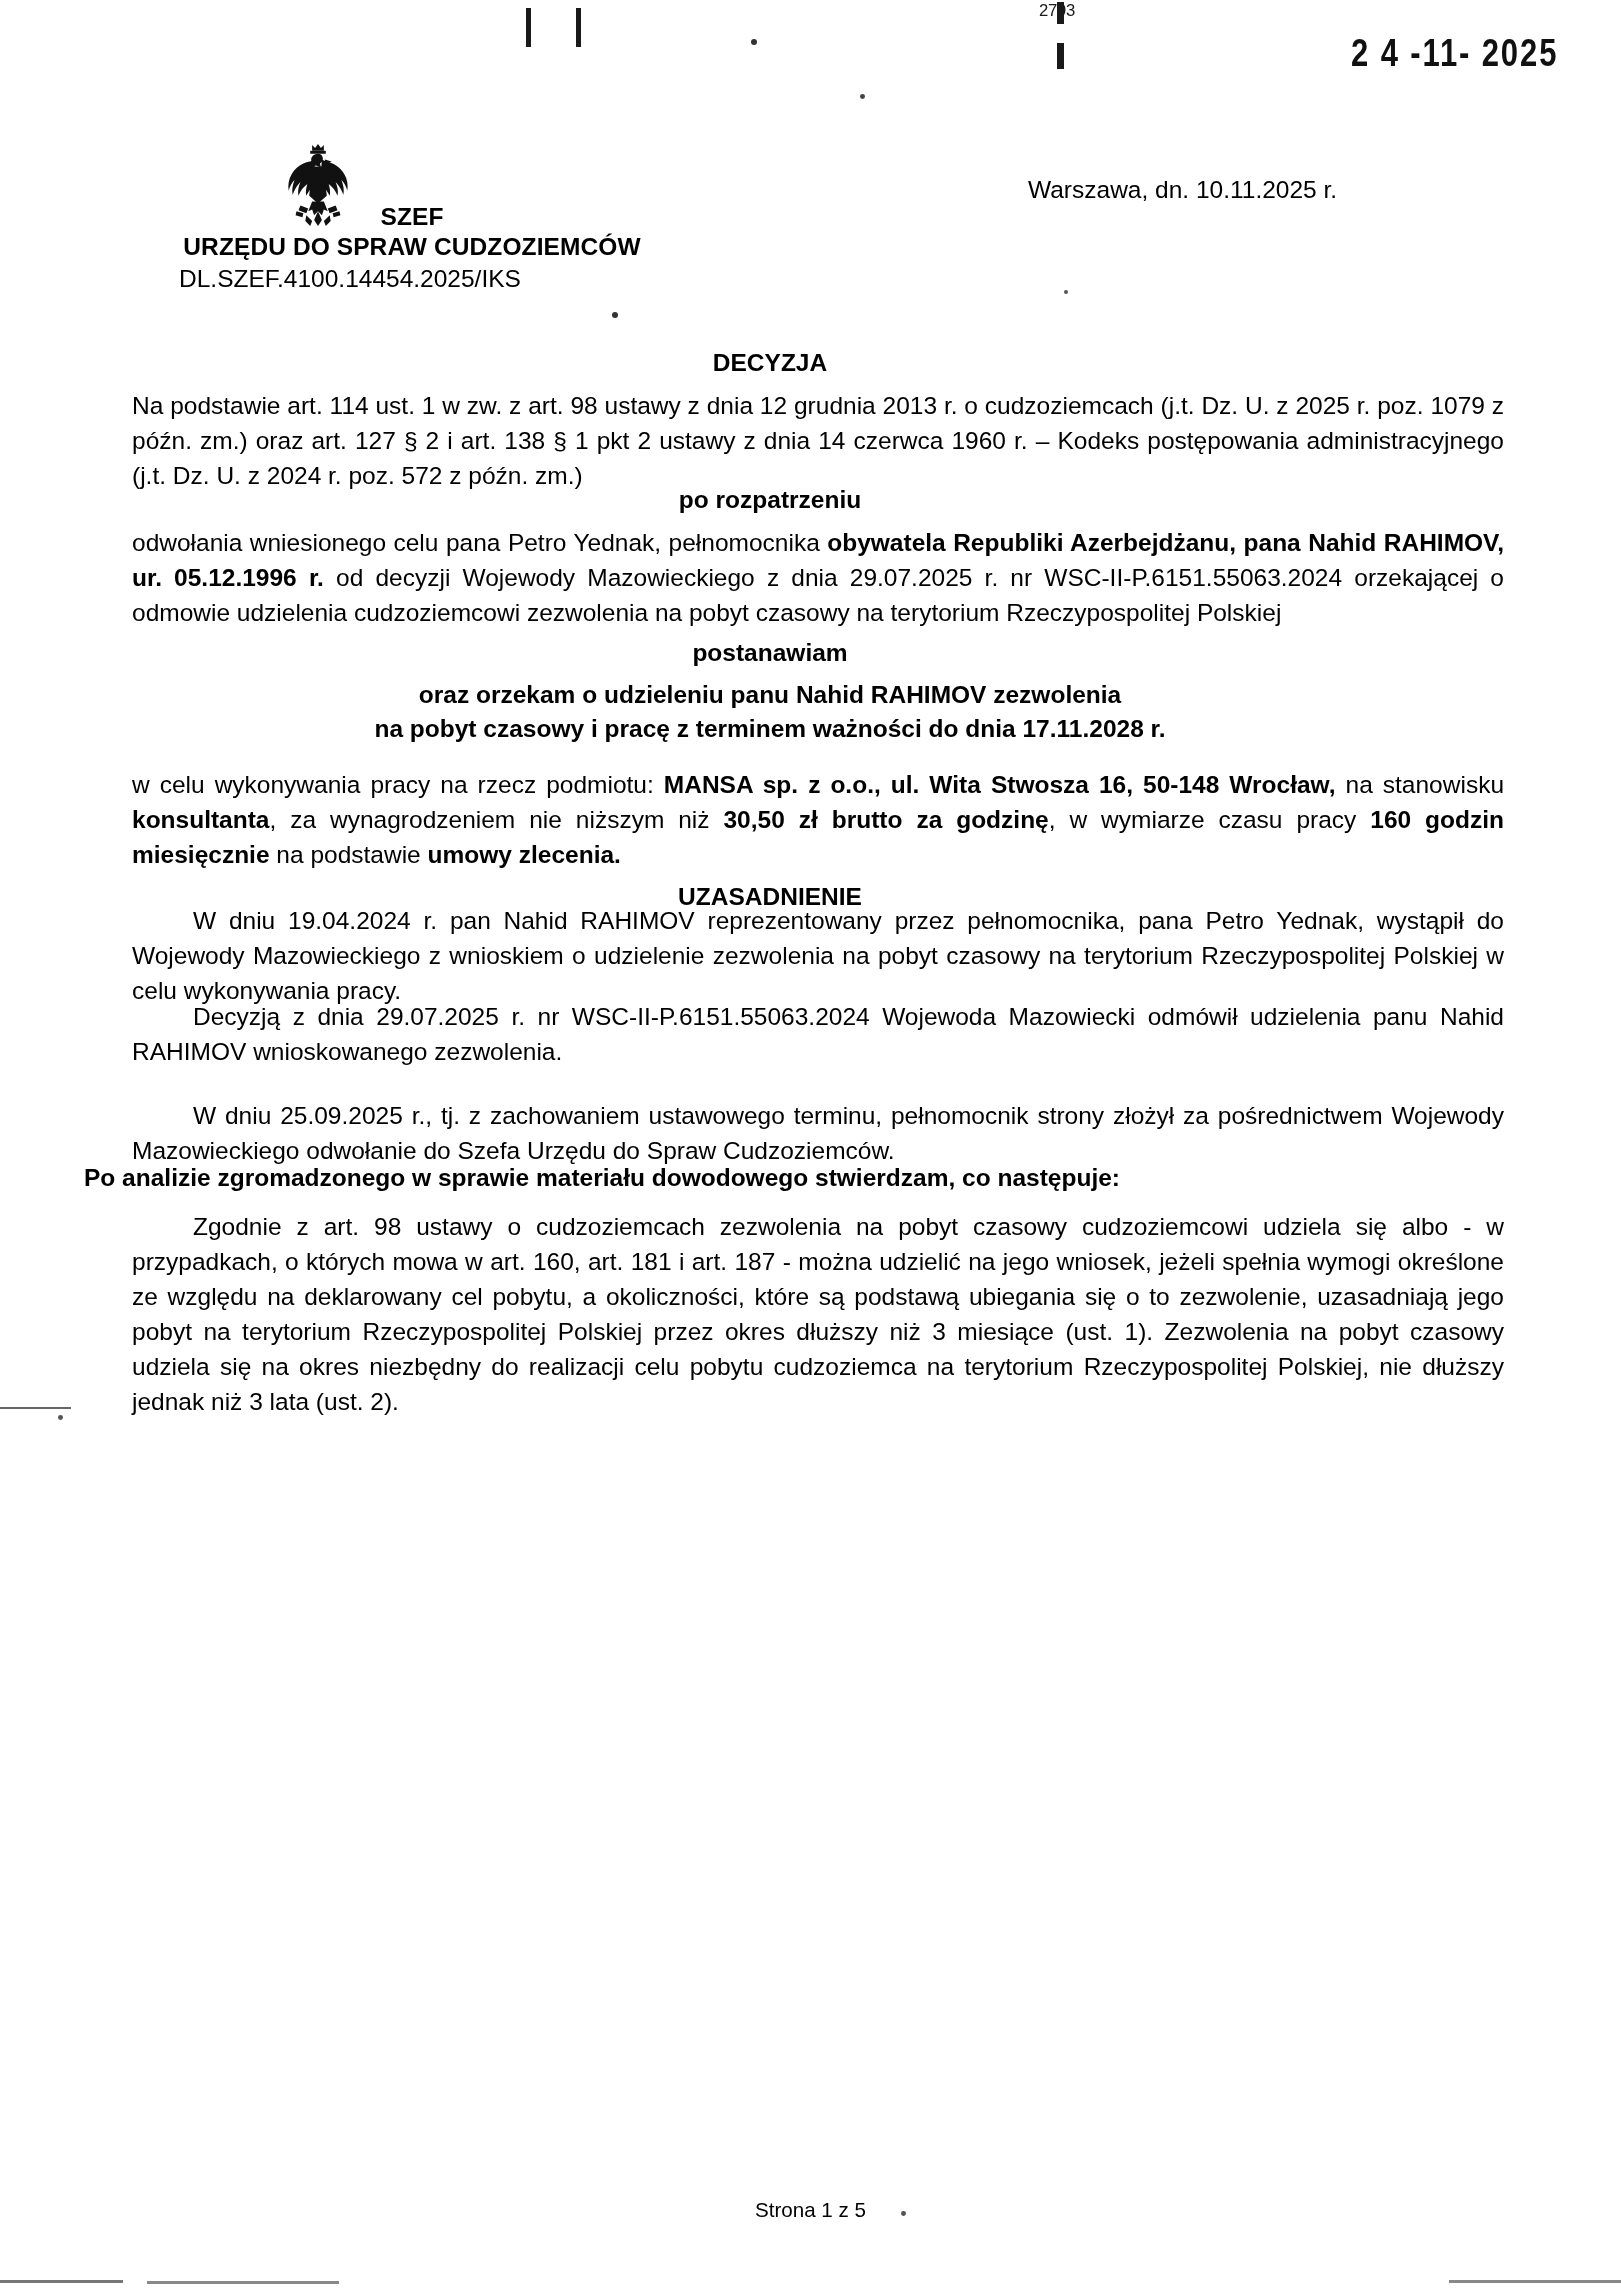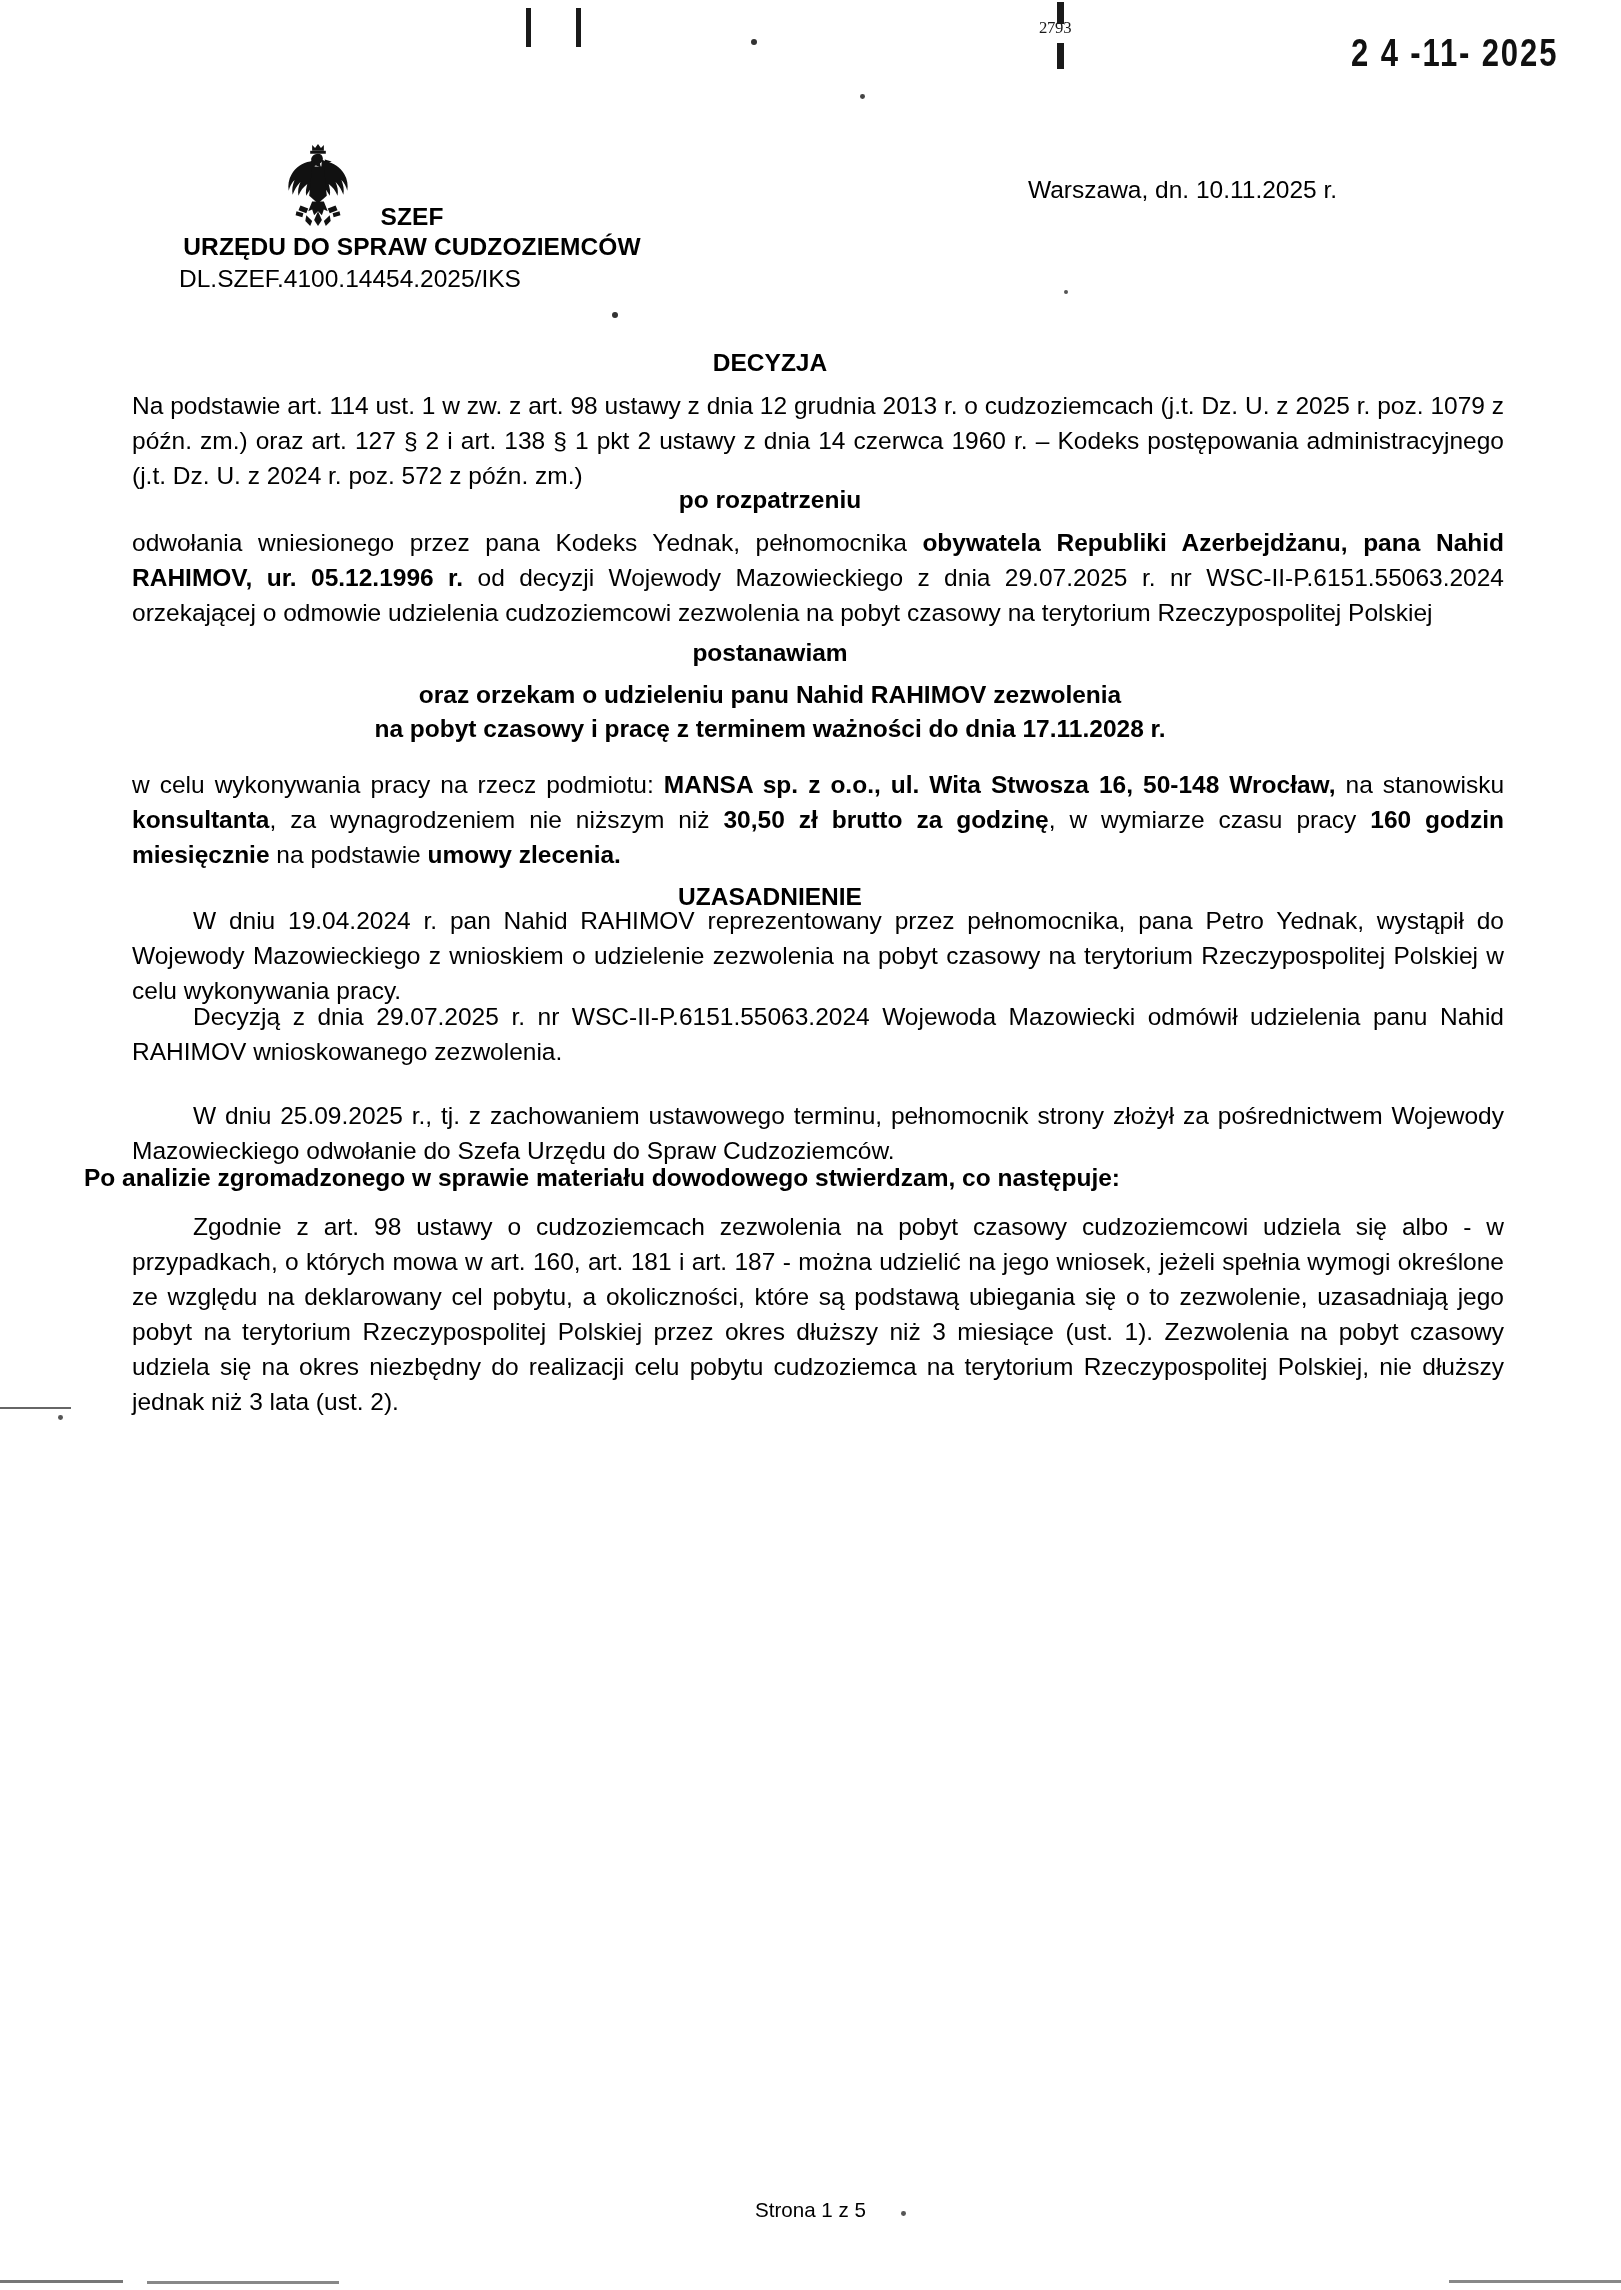--- a/index.html
+++ b/index.html
@@ -36,23 +36,23 @@
   .stamp-bar-top    { left: 1057px; top: 2px;  width: 6.9px; height: 21.6px; }
   .stamp-bar-bottom { left: 1057px; top: 43px; width: 6.9px; height: 25.5px; }
   .edge-line-left { left: 0px; top: 1407px; width: 71px; height: 2px; background:#666; }
   .edge-line-bottom-1 { left: 0px;   top: 2280px; width: 123px; height: 2.9px; background:#777; }
   .edge-line-bottom-2 { left: 147px; top: 2281px; width: 192px; height: 2.9px; background:#888; }
   .edge-line-bottom-3 { left: 1449px;top: 2280px; width: 173px; height: 2.9px; background:#888; }
 
   .stamp-number {
     position: absolute;
     left: 1039px;
-    top: 18px;
+    top: 1px;
     font-size: 16.7px;
-    font-family: Liberation Serif, serif;
+    font-family: Liberation Sans, sans-serif;
     color: #1a1a1a;
     letter-spacing: -0.3px;
   }
 
   .date-stamp {
     position: absolute;
     left: 1351px;
     top: 31px;
     font-family: "Liberation Sans", sans-serif;
     font-size: 33px;
@@ -207,21 +207,21 @@
 
   <div class="case-number">DL.SZEF.4100.14454.2025/IKS</div>
 
   <div class="body-block center bold heading-decyzja">DECYZJA</div>
 
   <div class="body-block just para-podstawa">Na podstawie art. 114 ust. 1 w zw. z art. 98 ustawy z dnia 12 grudnia 2013 r. o cudzoziemcach (j.t. Dz. U. z 2025 r. poz. 1079 z późn. zm.) oraz art. 127 § 2 i art. 138 § 1 pkt 2 ustawy z dnia 14 czerwca 1960 r. – Kodeks postępowania administracyjnego (j.t. Dz. U. z 2024 r. poz. 572 z późn. zm.)</div>
 
   <div class="body-block center bold heading-rozpatrzeniu">po rozpatrzeniu</div>
 
   <div class="body-block just para-odwolanie">
-    <span>odwołania wniesionego przez pana Kodeks Yednak, pełnomocnika </span><span class="bold">obywatela Republiki Azerbejdżanu, pana Nahid RAHIMOV, ur. 05.12.1996 r.</span><span> od decyzji Wojewody Mazowieckiego z dnia 29.07.2025 r. nr WSC-II-P.6151.55063.2024 orzekającej o odmowie udzielenia cudzoziemcowi zezwolenia na pobyt czasowy na terytorium Rzeczypospolitej Polskiej</span>
+    <span>odwołania wniesionego celu pana Petro Yednak, pełnomocnika </span><span class="bold">obywatela Republiki Azerbejdżanu, pana Nahid RAHIMOV, ur. 05.12.1996 r.</span><span> od decyzji Wojewody Mazowieckiego z dnia 29.07.2025 r. nr WSC-II-P.6151.55063.2024 orzekającej o odmowie udzielenia cudzoziemcowi zezwolenia na pobyt czasowy na terytorium Rzeczypospolitej Polskiej</span>
   </div>
 
   <div class="body-block center bold heading-postanawiam">postanawiam</div>
 
   <div class="body-block center bold block-uchylic">
     <div>oraz orzekam o udzieleniu panu Nahid RAHIMOV zezwolenia</div>
     <div>na pobyt czasowy i pracę z terminem ważności do dnia 17.11.2028 r.</div>
   </div>
 
   <div class="body-block just para-praca">

